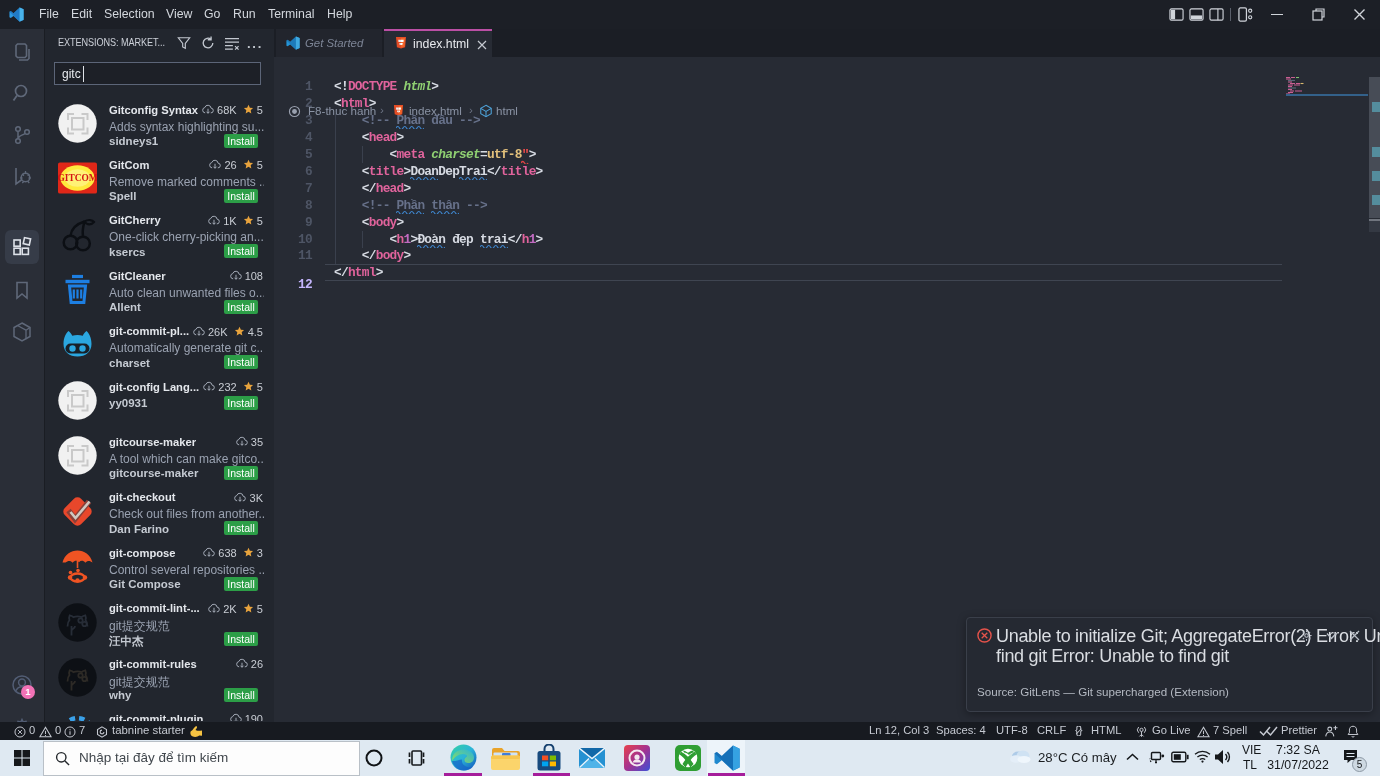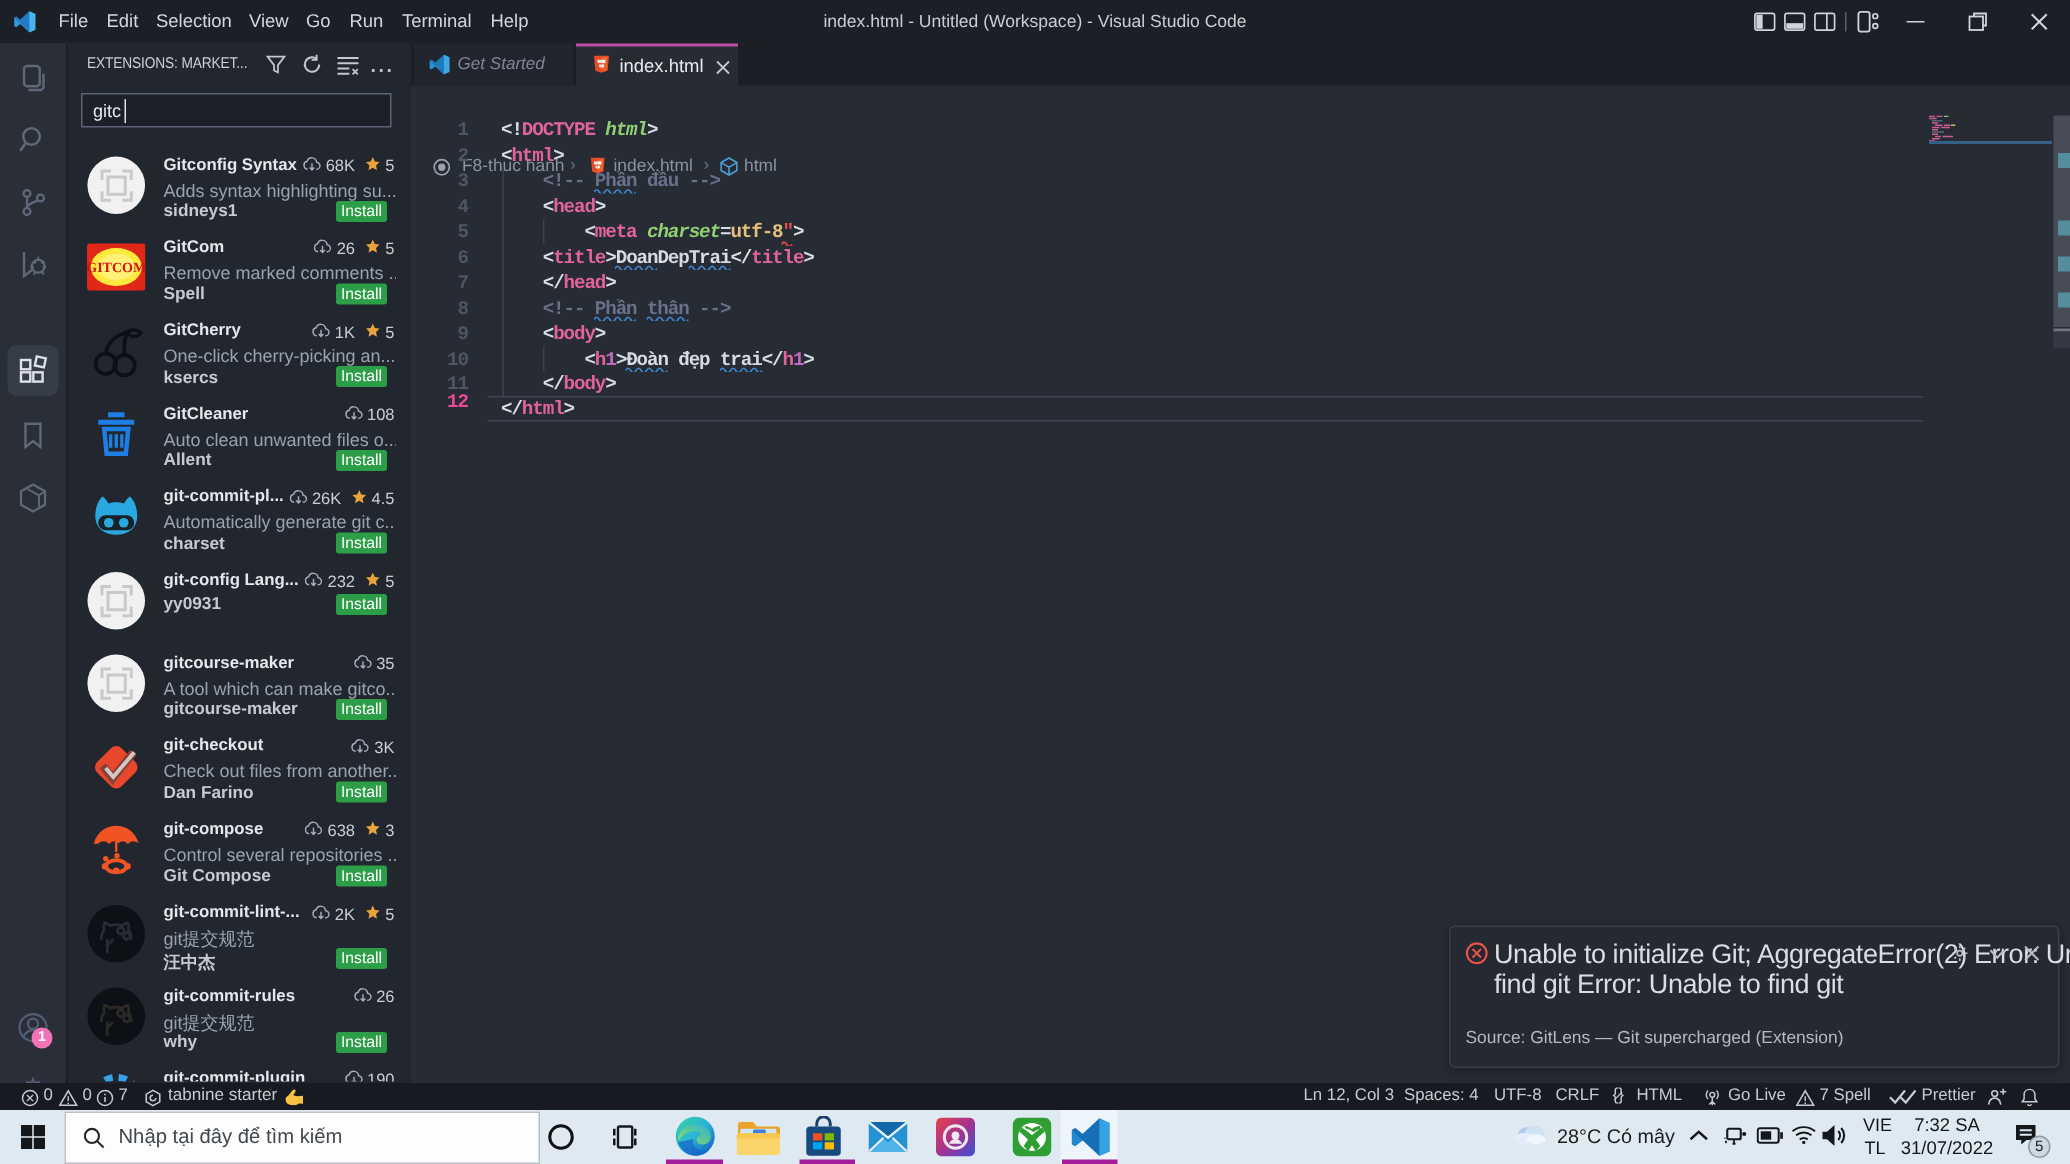--- a/index.html
+++ b/index.html
@@ -53,21 +53,20 @@
         <path fill="#49b3ea" d="M71 3v94l26-12V15z"></path>
       </svg>
 <span class="menuitem" style="left:39px">File</span>
 <span class="menuitem" style="left:71px">Edit</span>
 <span class="menuitem" style="left:104px">Selection</span>
 <span class="menuitem" style="left:166px">View</span>
 <span class="menuitem" style="left:204px">Go</span>
 <span class="menuitem" style="left:233px">Run</span>
 <span class="menuitem" style="left:268px">Terminal</span>
 <span class="menuitem" style="left:327px">Help</span>
-<div id="wintitle">index.html - Untitled (Workspace) - Visual Studio Code</div>
 <svg class="abs" style="left:1169px;top:6.5px" width="15" height="15" viewBox="0 0 16 16">
         <rect x="1" y="2" width="14" height="12" rx="1.5" fill="none" stroke="#d0d4da" stroke-width="1.2"></rect>
         <rect x="2" y="3" width="4.5" height="10" fill="#d0d4da"></rect>
       </svg>
 <svg class="abs" style="left:1189px;top:6.5px" width="15" height="15" viewBox="0 0 16 16">
         <rect x="1" y="2" width="14" height="12" rx="1.5" fill="none" stroke="#d0d4da" stroke-width="1.2"></rect>
         <rect x="2" y="9" width="12" height="4" fill="#d0d4da"></rect>
       </svg>
 <svg class="abs" style="left:1209px;top:6.5px" width="15" height="15" viewBox="0 0 16 16">
         <rect x="1" y="2" width="14" height="12" rx="1.5" fill="none" stroke="#d0d4da" stroke-width="1.2"></rect>
@@ -432,21 +431,21 @@
 <div class="lnum" style="top:66.3px">2</div>
 <div class="lnum" style="top:83.2px">3</div>
 <div class="lnum" style="top:100.1px">4</div>
 <div class="lnum" style="top:117px">5</div>
 <div class="lnum" style="top:133.9px">6</div>
 <div class="lnum" style="top:150.8px">7</div>
 <div class="lnum" style="top:167.7px">8</div>
 <div class="lnum" style="top:184.6px">9</div>
 <div class="lnum" style="top:201.5px">10</div>
 <div class="lnum" style="top:218.4px">11</div>
-<div class="lnum" style="top:230px;color:#ec4899">12</div>
+<div class="lnum" style="top:247px;color:#c4b5fd">12</div>
 
 <div class="guide" style="left:60.5px;top:83.2px;height:152.2px"></div>
 <div class="guide" style="left:88px;top:117px;height:17px"></div>
 <div class="guide" style="left:88px;top:201.5px;height:17px"></div>
 <div class="abs" style="left:51px;top:234.8px;width:957px;height:17.4px;border-top:1px solid #3f4551;border-bottom:1px solid #3f4551;box-sizing:border-box;"></div>
 
 <div class="cl" style="top:49.4px"><span class="p">&lt;!</span><span class="t">DOCTYPE</span><span class="g"> html</span><span class="p">&gt;</span></div>
 <div class="cl" style="top:66.3px"><span class="p">&lt;</span><span class="t">html</span><span class="p">&gt;</span></div>
 <div class="cl" style="top:83.2px"><span class="c">    &lt;!-- Phần đầu --&gt;</span></div>
 <div class="cl" style="top:100.1px">    <span class="p">&lt;</span><span class="t">head</span><span class="p">&gt;</span></div>

